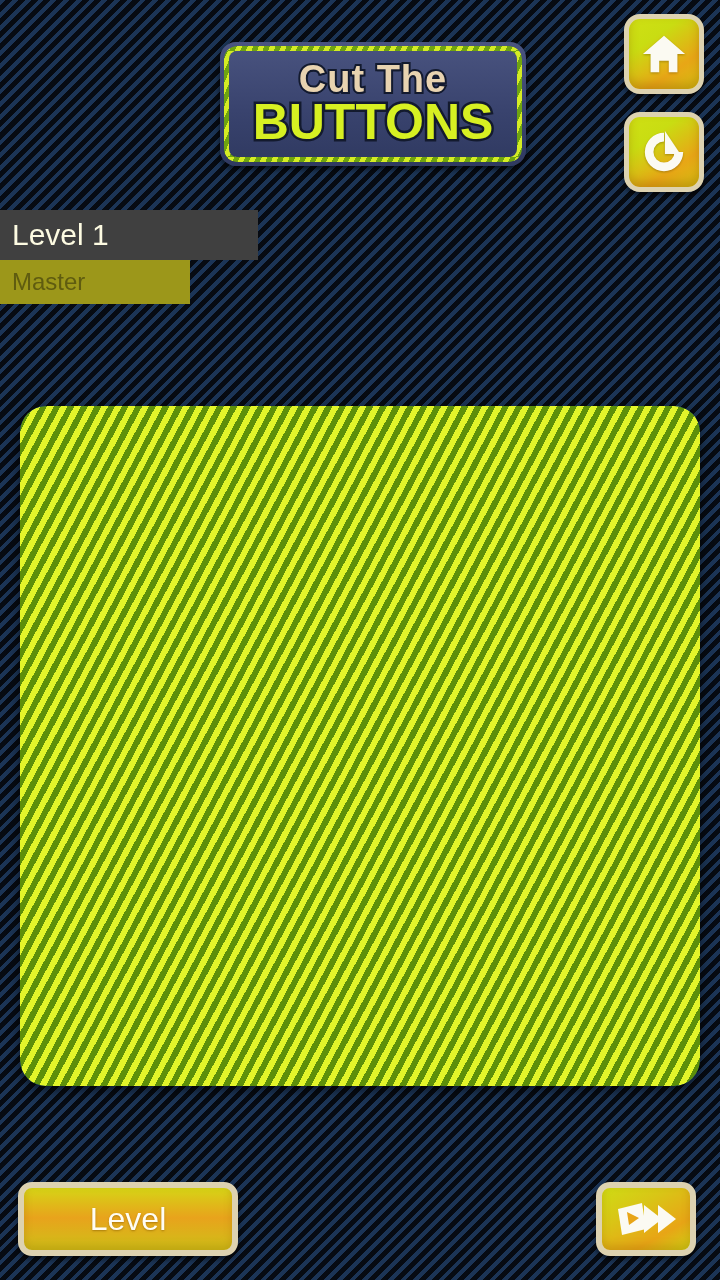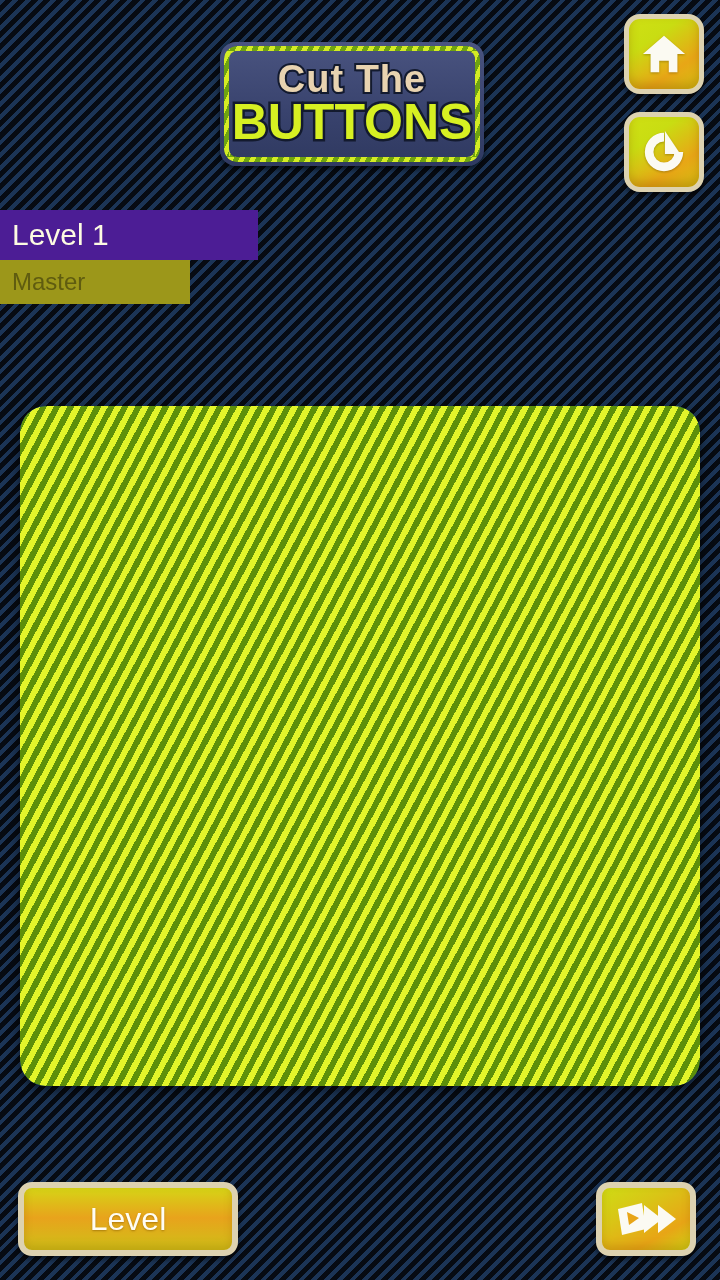--- a/index.html
+++ b/index.html
@@ -33,21 +33,21 @@
       rgba(30,58,95,0.85) 0px, rgba(30,58,95,0.85) 4px,
       rgba(6,10,17,0.95) 4px, rgba(6,10,17,0.95) 9px
     );
     pointer-events: none;
   }
 
   
   .title-plaque {
     position: absolute;
     left: 220px; top: 42px;
-    width: 264px; height: 124px;
+    width: 306px; height: 124px;
     border-radius: 16px;
     background: linear-gradient(180deg, #4a5480 0%, #39436e 55%, #2f3960 100%);
     box-shadow: 0 3px 6px rgba(0,0,0,0.65);
     z-index: 5;
   }
   .title-plaque .rope {
     position: absolute;
     inset: 4px;
     border-radius: 13px;
     background-image: repeating-linear-gradient(
@@ -109,21 +109,21 @@
   
   .level-band {
     position: absolute;
     left: 0;
     display: flex; align-items: center;
     padding-left: 12px;
     z-index: 5;
   }
   #level-band {
     top: 210px; width: 258px; height: 50px;
-    background: #4c1d95;
+    background: #404040;
   }
   #level-label { font-size: 30px; color: #fdfbe2; }
   #mode-band {
     top: 260px; width: 190px; height: 44px;
     background: #9c971a;
   }
   #mode-label { font-size: 24px; color: #5f5c10; }
 
   
   #board {

